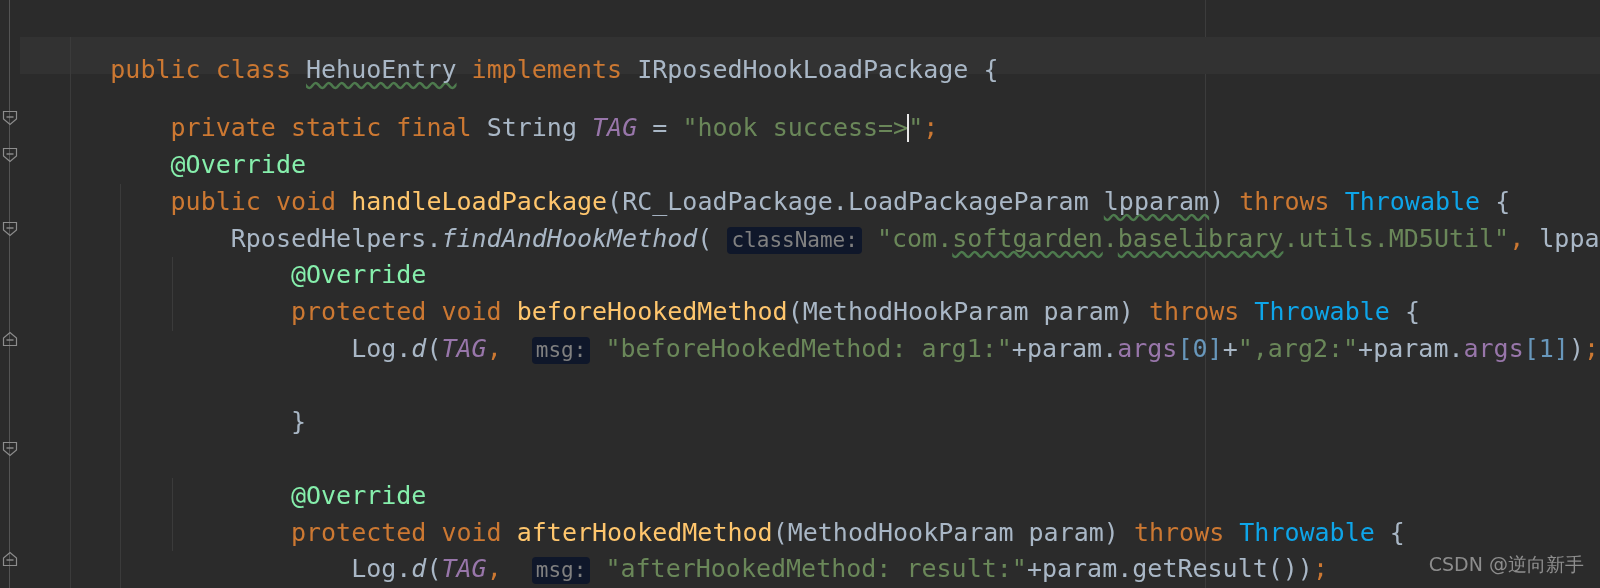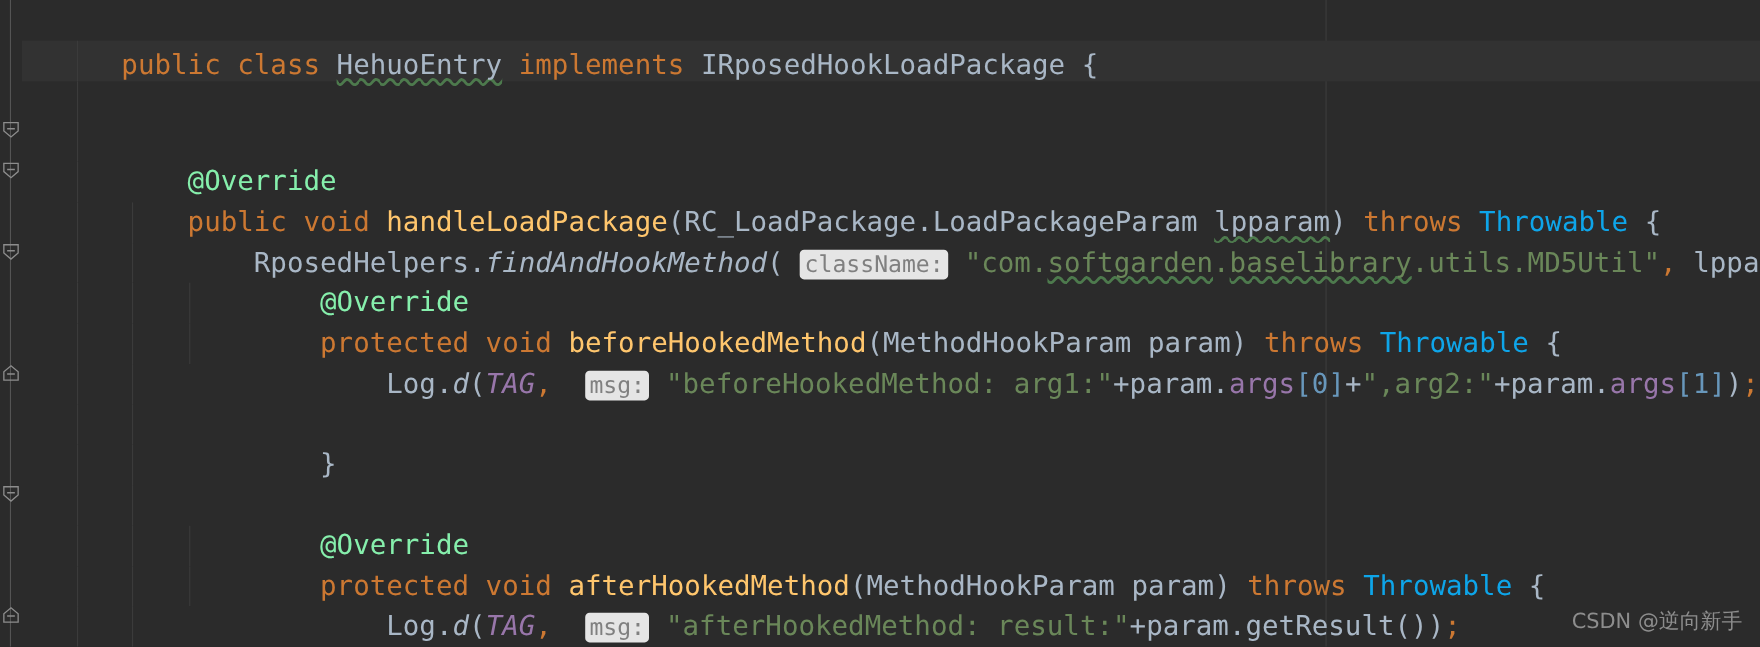--- a/index.html
+++ b/index.html
@@ -80,21 +80,21 @@
   .anno    { color:#86efac; }            
   .field   { color:#9876aa;text-align:center; }            
   .fieldi  { color:#9876aa; font-style:italic; }
   .punc    { color:#a9b7c6; }
   .brace   { color:#a9b7c6; }
   .greyt   { color:#0ea5e9; }            
   .semi    { color:#cc7832; }
 
   
   .hint {
-    background:#e5e5e5;
+    background:#0f172a;
     color:#808080;
     border-radius:4px;
     padding:1px 4px 2px 4px;
     font-size:21px;
     font-style:normal;
   }
   
   .squig {
     text-decoration: underline wavy #4d7a4d;
     text-decoration-skip-ink: none;
@@ -121,26 +121,27 @@
 </style>
 </head>
 <body>
 
 <div id="editor">
 
   <div id="margin-guide"></div>
 
   <div id="code">
 
-    <div class="line" style="top:4px">
+    <div class="line" style="top:15px">
       <span class="ln-txt"><span class="kw">public</span> <span class="kw">class</span> <span class="cls squig">HehuoEntry</span> <span class="kw">implements</span> <span class="cls">IRposedHookLoadPackage</span> <span class="brace">{</span></span>
     </div>
 
     <div class="line current">
       <span class="iguide" style="left:70px"></span>
+      <span class="ln-txt">    <span class="kw">private</span> <span class="kw">static</span> <span class="kw">final</span> <span class="type">String</span> <span class="fieldi">TAG</span> <span class="punc">=</span> <span class="str">"hook success=&gt;</span><span class="caret"></span><span class="str">"</span><span class="semi">;</span></span>
     </div>
 
     <div class="line">
       <span class="iguide" style="left:70px"></span>
       <span class="ln-txt">    <span class="anno">@Override</span></span>
     </div>
 
     <div class="line">
       <span class="iguide" style="left:70px"></span>
       <span class="ln-txt">    <span class="kw">public</span> <span class="kw">void</span> <span class="mdecl">handleLoadPackage</span><span class="punc">(</span><span class="cls">RC_LoadPackage</span><span class="punc">.</span><span class="cls">LoadPackageParam</span> <span class="ident squig">lpparam</span><span class="punc">)</span> <span class="kw">throws</span> <span class="greyt">Throwable</span> <span class="brace">{</span></span>

